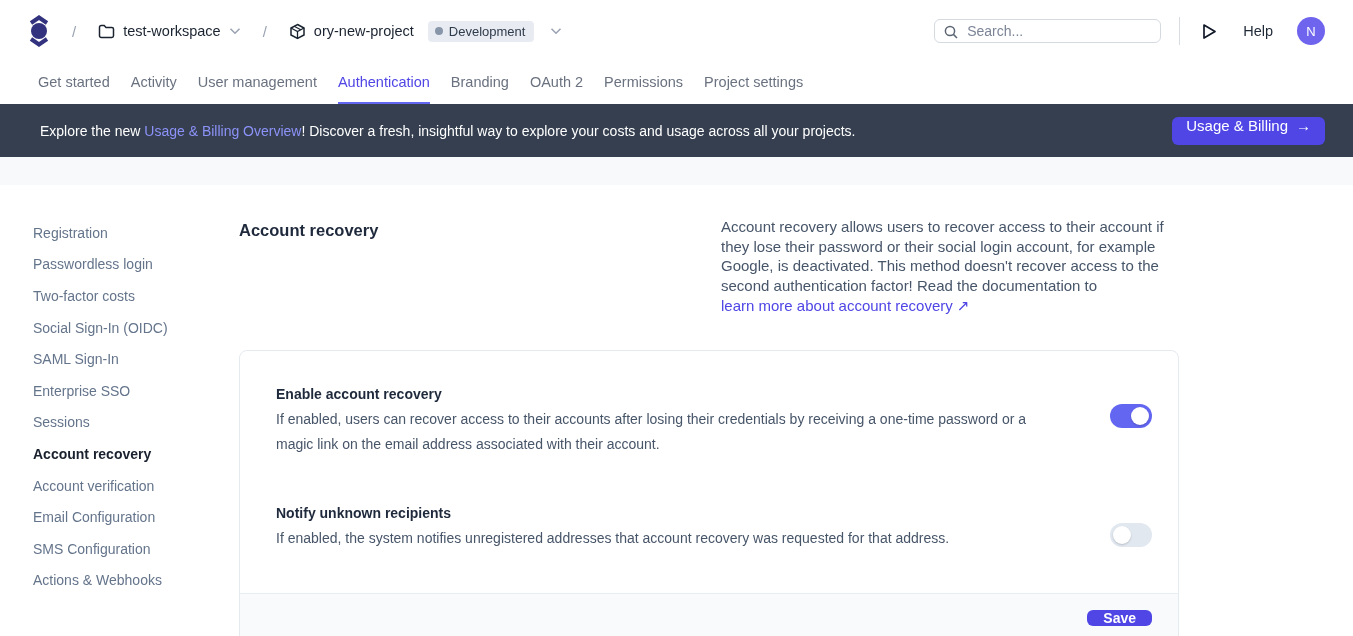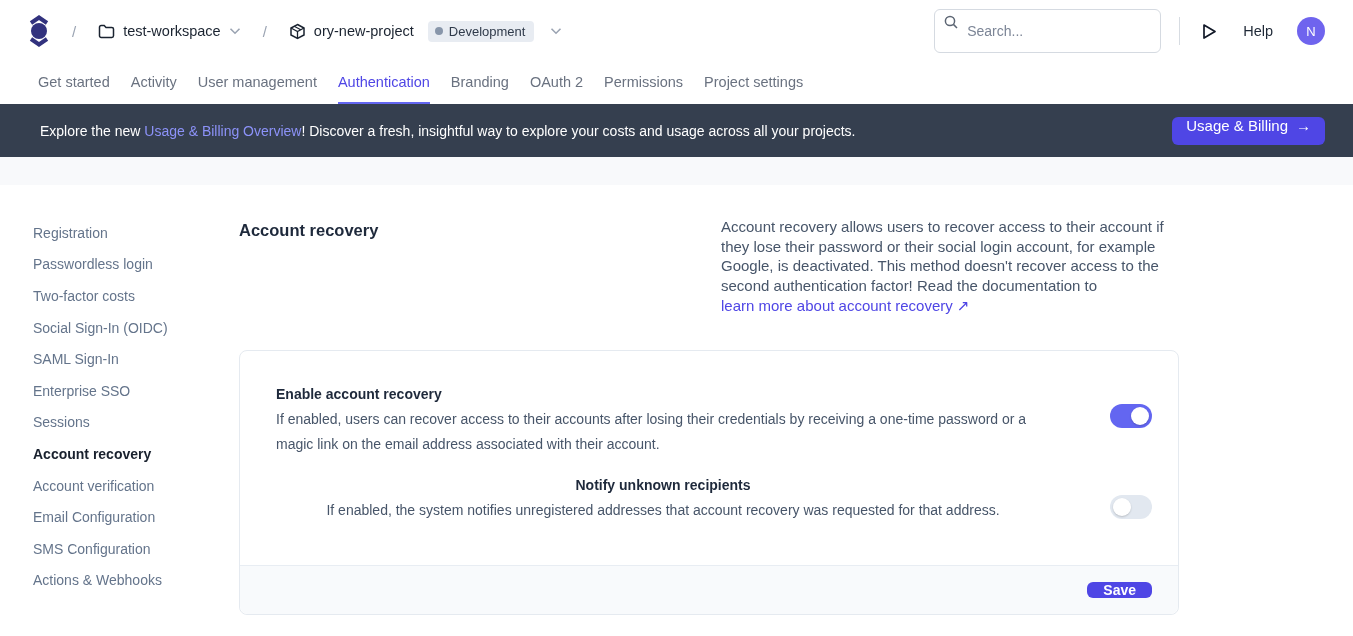--- a/index.html
+++ b/index.html
@@ -23,21 +23,21 @@
   
   .topbar{height:62px;display:flex;align-items:center;padding:0 28px;background:#fff;}
   .crumb-sep{color:#9aa3b2;font-size:15px;margin:0 22px;}
   .crumb-btn{display:flex;align-items:center;gap:8px;background:none;border:none;
     font:inherit;font-size:14.5px;color:#1a2330;cursor:pointer;}
   .icon{display:inline-flex;align-items:center;justify-content:center;}
   .badge{display:inline-flex;align-items:center;gap:6px;background:#e8ecf2;border-radius:4px;
     padding:3px 9px 3px 7px;font-size:13px;color:#2f3a4a;margin-left:6px;}
   .badge .dot{width:8px;height:8px;border-radius:50%;background:#8896aa;}
   .topbar-right{margin-left:auto;display:flex;align-items:center;}
-  .searchbox{position:relative;width:227px;height:44px;}
+  .searchbox{position:relative;width:227px;height:24px;}
   .searchbox input{width:100%;height:100%;border:1px solid #d5dae1;border-radius:6px;
     padding:0 8px 0 32px;font:inherit;font-size:14px;color:#1a2330;outline:none;}
   .searchbox input::placeholder{color:#7c8596;}
   .searchbox .icon{position:absolute;left:9px;top:5px;}
   .hdr-divider{width:1px;height:28px;background:#d7dce2;margin:0 22px 0 18px;}
   .play-btn{background:none;border:none;cursor:pointer;display:flex;align-items:center;padding:0;}
   .help-link{background:none;border:none;font:inherit;font-size:14.5px;color:#1f2937;
     cursor:pointer;margin:0 24px 0 26px;}
   .avatar{width:28px;height:28px;border-radius:50%;background:var(--avatar_bg);color:#fff;
     font-size:13px;display:flex;align-items:center;justify-content:center;cursor:pointer;}
@@ -62,21 +62,21 @@
   .side-item.active{color:#19212e;font-weight:700;}
   .main{width:940px;}
   .main-head{display:flex;justify-content:space-between;}
   .page-title{font-size:16.5px;font-weight:700;color:var(--text_dark);margin-top:4px;}
   .head-desc{width:458px;font-size:15px;line-height:19.5px;color:var(--text_body);}
   .doc-link{color:var(--accent);text-decoration:none;cursor:pointer;display:inline-block;margin-top:1px;}
   
   .card{margin-top:34px;border:1px solid var(--card_border);border-radius:8px;background:#fff;}
   .card-body{padding:35px 26px 42px 36px;}
   .setting{display:flex;align-items:flex-start;}
-  .setting + .setting{margin-top:20px;text-align:center;}
+  .setting + .setting{margin-top:48px;}
   .setting-text{flex:1;padding-right:60px;}
   .setting-title{font-size:14px;font-weight:700;color:var(--text_dark);margin-bottom:5px;}
   .setting-desc{font-size:14px;color:var(--text_body);line-height:25px;}
   .toggle{width:42px;height:24px;border-radius:12px;background:var(--toggle_off);
     position:relative;border:none;cursor:pointer;flex-shrink:0;margin-top:18px;}
   .toggle .knob{position:absolute;top:3px;left:3px;width:18px;height:18px;border-radius:50%;
     background:#fff;box-shadow:0 1px 2px rgba(0,0,0,.18);}
   .toggle.on{background:var(--accent_light);}
   .toggle.on .knob{left:auto;right:3px;}
   .card-footer{background:var(--footer_bg);border-top:1px solid #e8edf3;

